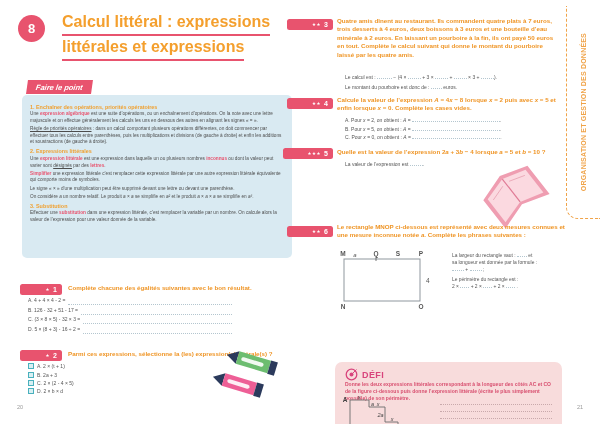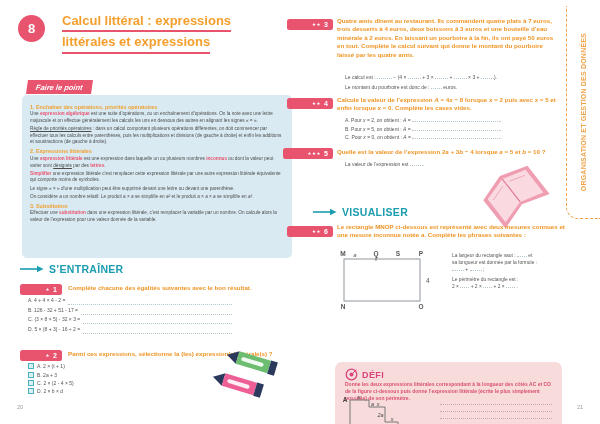--- a/index.html
+++ b/index.html
@@ -4,21 +4,21 @@
 <style>
   html,body{margin:0;padding:0;background:#fff;}
   .spread{position:relative;width:600px;height:424px;background:#ffffff;
           font-family:"Liberation Sans",sans-serif;overflow:hidden;}
 
   
   .chapter-circle{position:absolute;left:18px;top:15px;width:27px;height:27px;border-radius:50%;
     background:#e8536e;color:#fff;font-size:13px;font-weight:bold;
     display:flex;align-items:center;justify-content:center;}
   .title{position:absolute;left:62px;top:13px;width:238px;color:#f49f2d;font-weight:bold;
-    font-size:13px;line-height:1.18;}
+    font-size:16px;line-height:1.18;}
   .title .tline{display:inline-block;border-bottom:2px solid #e8536e;padding-bottom:2px;margin-bottom:2px;}
 
   .point-badge{position:absolute;left:27px;top:80px;background:#e8536e;color:#fff;
     font-size:7.5px;font-weight:bold;font-style:italic;padding:2.5px 9px;transform:skewX(-8deg);}
   .point-box{position:absolute;left:22px;top:95px;width:270px;height:163px;background:#d9eaf2;
     border-radius:5px;padding:6px 8px;box-sizing:border-box;}
   .point-h{color:#f0a030;font-weight:bold;font-size:5.4px;margin:2.5px 0 1.5px;}
   .point-p{color:#4d4d4d;font-size:4.7px;line-height:1.42;margin:0 0 1.5px;}
   .kw{color:#e8536e;font-weight:bold;}
   .u{text-decoration:underline;}
@@ -88,27 +88,20 @@
     <div class="point-p"><span class="u">Règle de priorités opératoires</span><span> : dans un calcul comportant plusieurs opérations différentes, on doit commencer par effectuer tous les calculs entre parenthèses, puis les multiplications et divisions (de gauche à droite) et enfin les additions et soustractions (de gauche à droite).</span></div>
     <div class="point-h">2. Expressions littérales</div>
     <div class="point-p"><span>Une </span><span class="kw">expression littérale</span><span> est une expression dans laquelle un ou plusieurs nombres </span><span class="kw">inconnus</span><span> ou dont la valeur peut varier sont </span><span class="u">désignés</span><span> par des </span><span class="kw">lettres</span><span>.</span></div>
     <div class="point-p"><span class="kw">Simplifier</span><span> une expression littérale c’est remplacer cette expression littérale par une autre expression littérale équivalente qui comporte moins de symboles.</span></div>
     <div class="point-p"><span>Le signe « × » d’une multiplication peut être supprimé devant une lettre ou devant une parenthèse.</span></div>
     <div class="point-p"><span>On considère </span><span class="v">a</span><span> un nombre relatif. Le produit </span><span class="v">a × a</span><span> se simplifie en </span><span class="v">a²</span><span> et le produit </span><span class="v">a × a × a</span><span> se simplifie en </span><span class="v">a³</span><span>.</span></div>
     <div class="point-h">3. Substitution</div>
     <div class="point-p"><span>Effectuer une </span><span class="kw">substitution</span><span> dans une expression littérale, c’est remplacer la variable par un nombre. On calcule alors la valeur de l’expression pour une valeur donnée de la variable.</span></div>
   </div>
 
-  <div class="section-header train-header">
-    <svg width="24" height="8" viewBox="0 0 24 8">
-      <line x1="0" y1="4" x2="17" y2="4" stroke="#1b9daf" stroke-width="1.6"></line>
-      <path d="M17 0.8 L23.5 4 L17 7.2 Z" fill="#1b9daf"></path>
-    </svg>
-    <span>S’ENTRAÎNER</span>
-  </div>
 
   <div class="pill" style="left:20px;top:284px;width:42px;">
     <span class="stars">★</span>
     <span class="num">1</span>
   </div>
   <div class="ex-title" style="left:68px;top:284px;width:215px;">Complète chacune des égalités suivantes avec le bon résultat.</div>
   <div class="ex-lines" style="left:28px;top:297px;width:204px;">
     <div class="ex-row">
         <span>A. 4 + 4 × 4 - 2 =</span>
         <span class="fill"></span>
@@ -197,27 +190,20 @@
   <svg class="svg-abs" style="left:478px;top:150px;" width="72" height="88" viewBox="0 0 72 88">
     <g transform="rotate(-38 36 44)">
       <path d="M8 30 L36 21 L64 30 L64 66 L36 57 L8 66 Z" fill="#ef9db1"></path>
       <path d="M12 32 L36 25 L60 32 L60 61 L36 54 L12 61 Z" fill="#fbd9e0"></path>
       <line x1="36" y1="25" x2="36" y2="54" stroke="#e07a95" stroke-width="1.2"></line>
       <line x1="16" y1="36" x2="32" y2="31" stroke="#e8a4b4" stroke-width="0.8"></line>
       <line x1="40" y1="31" x2="56" y2="36" stroke="#e8a4b4" stroke-width="0.8"></line>
     </g>
   </svg>
 
-  <div class="section-header vis-header">
-    <svg width="24" height="8" viewBox="0 0 24 8">
-      <line x1="0" y1="4" x2="17" y2="4" stroke="#1b9daf" stroke-width="1.6"></line>
-      <path d="M17 0.8 L23.5 4 L17 7.2 Z" fill="#1b9daf"></path>
-    </svg>
-    <span>VISUALISER</span>
-  </div>
 
   <div class="pill" style="left:287px;top:226px;width:46px;">
     <span class="stars">★★</span>
     <span class="num">6</span>
   </div>
   <div class="ex-title" style="left:337px;top:223px;width:228px;"><span>Le rectangle MNOP ci-dessous est représenté avec deux mesures connues et une mesure inconnue notée </span><span class="v">a</span><span>. Complète les phrases suivantes :</span></div>
 
   <svg class="svg-abs" style="left:336px;top:249px;" width="100" height="62" viewBox="0 0 100 62">
     <rect x="8" y="10" width="76" height="42" fill="none" stroke="#8f979e" stroke-width="1"></rect>
     <line x1="40" y1="8" x2="40" y2="12" stroke="#555" stroke-width="0.8"></line>

